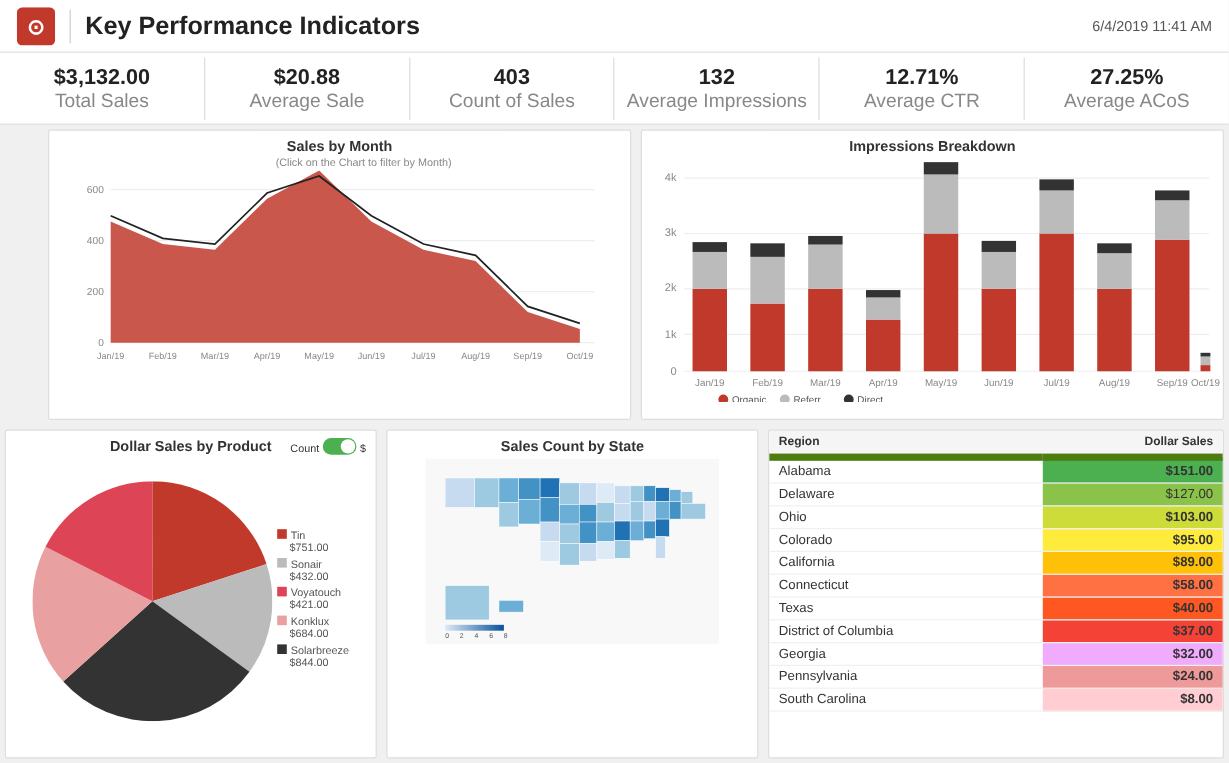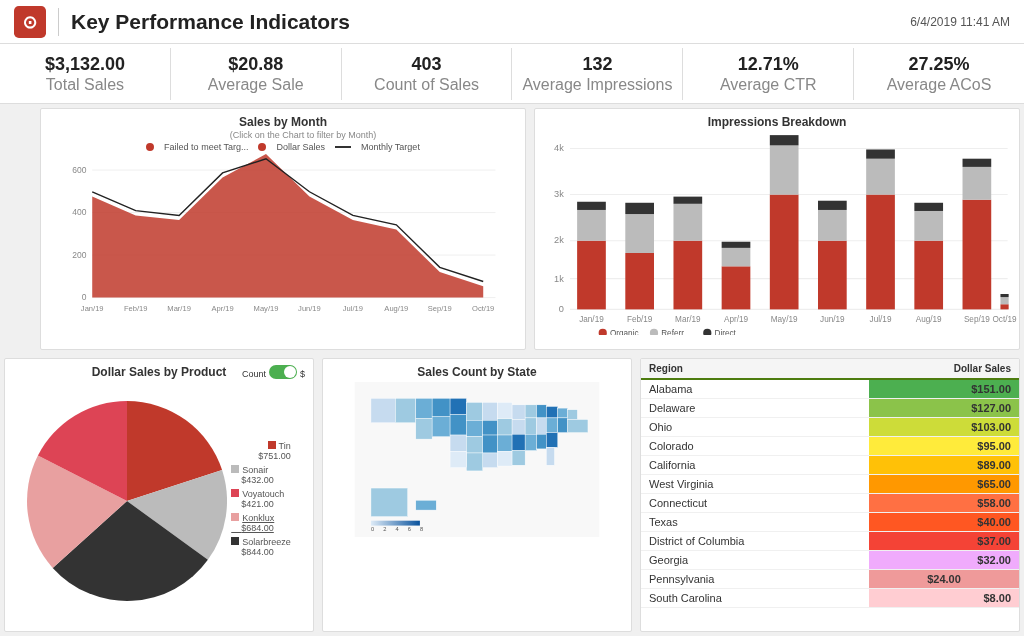--- a/index.html
+++ b/index.html
@@ -40,21 +40,21 @@
     .map-panel { flex: 0 0 310px; }
     .table-panel { flex: 1; }
 
     
     .toggle-container { position: absolute; top: 6px; right: 8px; display: flex; align-items: flex-end; font-size: 9px; gap: 3px; }
     .toggle-track { width: 28px; height: 14px; background: #4CAF50; border-radius: 7px; position: relative; cursor: pointer; }
     .toggle-thumb { width: 12px; height: 12px; background: #fff; border-radius: 50%; position: absolute; top: 1px; right: 1px; }
 
     
     .region-table { width: 100%; border-collapse: collapse; font-size: 11px; }
-    .region-table th { background: #f5f5f5; padding: 4px 8px; text-align: left; font-weight: 600; border-bottom: 2px solid #4d7c0f; font-size: 10px; }
+    .region-table th { background: #f5f5f5; padding: 4px 8px; text-align: left; font-weight: 600; border-bottom: 6px solid #4d7c0f; font-size: 10px; }
     .region-table th:last-child { text-align: right; }
     .region-table td { padding: 3px 8px; border-bottom: 1px solid #f0f0f0; }
     .region-table td:last-child { text-align: right; font-weight: 600; }
   </style>
 </head>
 <body>
 
 <div class="header">
   <svg class="logo" viewBox="0 0 40 40">
     <rect width="40" height="40" rx="6" fill="#c0392b"></rect>
@@ -92,28 +92,20 @@
   </div>
 </div>
 
 <div class="main">
 
   <div class="row" style="flex: 0 0 250px; margin-left: 36px;">
 
     <div class="panel sales-month-panel">
       <div class="panel-title">Sales by Month</div>
       <div class="panel-subtitle">(Click on the Chart to filter by Month)</div>
-      <div class="legend">
-        <span class="legend-dot" style="background:#c0392b;border:2px solid #c0392b;"></span>
-        <span>Failed to meet Targ...</span>
-        <span class="legend-dot" style="background:#c0392b;"></span>
-        <span>Dollar Sales</span>
-        <span class="legend-line" style="background:#333;"></span>
-        <span>Monthly Target</span>
-      </div>
       <svg viewBox="0 0 460 180" style="width:100%;height:170px;">
 
         <text x="22" y="20" font-size="9" fill="#888" text-anchor="end">600</text>
         <text x="22" y="65" font-size="9" fill="#888" text-anchor="end">400</text>
         <text x="22" y="110" font-size="9" fill="#888" text-anchor="end">200</text>
         <text x="22" y="155" font-size="9" fill="#888" text-anchor="end">0</text>
 
         <line x1="28" y1="17" x2="455" y2="17" stroke="#eee" stroke-width="1"></line>
         <line x1="28" y1="62" x2="455" y2="62" stroke="#eee" stroke-width="1"></line>
         <line x1="28" y1="107" x2="455" y2="107" stroke="#eee" stroke-width="1"></line>
@@ -231,30 +223,30 @@
 
           <path d="M0,0 L0.309,0.951 A1,1,0,0,1,-0.588,0.809 Z" fill="#bbb"></path>
 
           <path d="M0,0 L-0.588,0.809 A1,1,0,0,1,-0.669,-0.743 Z" fill="#333"></path>
 
           <path d="M0,0 L-0.669,-0.743 A1,1,0,0,1,0.454,-0.891 Z" fill="#e8a0a0"></path>
 
           <path d="M0,0 L0.454,-0.891 A1,1,0,0,1,1,0 Z" fill="#d45"></path>
         </svg>
         <div style="font-size:9px;color:#555;margin-left:4px;">
-          <div style="margin-bottom:4px;text-align:right;">
+          <div style="margin-bottom:4px;">
             <span style="display:inline-block;width:8px;height:8px;background:#c0392b;margin-right:3px;"></span>Tin<br>&nbsp;&nbsp;&nbsp;&nbsp;<span>$751.00</span>
           </div>
           <div style="margin-bottom:4px;">
             <span style="display:inline-block;width:8px;height:8px;background:#bbb;margin-right:3px;"></span>Sonair<br>&nbsp;&nbsp;&nbsp;&nbsp;<span>$432.00</span>
           </div>
           <div style="margin-bottom:4px;">
             <span style="display:inline-block;width:8px;height:8px;background:#d45;margin-right:3px;"></span>Voyatouch<br>&nbsp;&nbsp;&nbsp;&nbsp;<span>$421.00</span>
           </div>
-          <div style="margin-bottom:4px;text-decoration:underline;">
+          <div style="margin-bottom:4px;">
             <span style="display:inline-block;width:8px;height:8px;background:#e8a0a0;margin-right:3px;"></span>Konklux<br>&nbsp;&nbsp;&nbsp;&nbsp;<span>$684.00</span>
           </div>
           <div style="margin-bottom:4px;">
             <span style="display:inline-block;width:8px;height:8px;background:#333;margin-right:3px;"></span>Solarbreeze<br>&nbsp;&nbsp;&nbsp;&nbsp;<span>$844.00</span>
           </div>
         </div>
       </div>
     </div>
 
     <div class="panel map-panel">
@@ -341,57 +333,53 @@
             <th>Dollar Sales</th>
           </tr>
         </thead>
         <tbody id="region-tbody">
         <tr>
               <td>Alabama</td>
               <td style="background: rgb(76, 175, 80); color: rgb(51, 51, 51); font-weight: 600;">$151.00</td>
             </tr>
             <tr>
               <td>Delaware</td>
-              <td style="background: rgb(139, 195, 74); color: rgb(51, 51, 51); font-weight: 700; margin-top: 24px;">$127.00</td>
+              <td style="background: rgb(139, 195, 74); color: rgb(51, 51, 51); font-weight: 400; margin-top: 24px;">$127.00</td>
             </tr>
             <tr>
               <td>Ohio</td>
               <td style="background: rgb(205, 220, 57); color: rgb(51, 51, 51); font-weight: 600;">$103.00</td>
             </tr>
             <tr>
               <td>Colorado</td>
               <td style="background: rgb(255, 235, 59); color: rgb(51, 51, 51); font-weight: 600;">$95.00</td>
             </tr>
             <tr>
               <td>California</td>
               <td style="background: rgb(255, 193, 7); color: rgb(51, 51, 51); font-weight: 600;">$89.00</td>
             </tr>
             <tr>
-              <td>West Virginia</td>
-              <td style="background: rgb(255, 152, 0); color: rgb(51, 51, 51); font-weight: 600;">$65.00</td>
-            </tr>
-            <tr>
               <td>Connecticut</td>
               <td style="background: rgb(255, 112, 67); color: rgb(51, 51, 51); font-weight: 600;">$58.00</td>
             </tr>
             <tr>
               <td>Texas</td>
               <td style="background: rgb(255, 87, 34); color: rgb(51, 51, 51); font-weight: 600; padding-left: 21px;">$40.00</td>
             </tr>
             <tr>
               <td>District of Columbia</td>
               <td style="background: rgb(244, 67, 54); color: rgb(51, 51, 51); font-weight: 600;">$37.00</td>
             </tr>
             <tr>
               <td>Georgia</td>
               <td style="background: #f0abfc; color: rgb(51, 51, 51); font-weight: 600;">$32.00</td>
             </tr>
             <tr>
               <td>Pennsylvania</td>
-              <td style="background: rgb(239, 154, 154); color: rgb(51, 51, 51); font-weight: 600; text-align: center;">$24.00</td>
+              <td style="background: rgb(239, 154, 154); color: rgb(51, 51, 51); font-weight: 600;">$24.00</td>
             </tr>
             <tr>
               <td>South Carolina</td>
               <td style="background: rgb(255, 205, 210); color: rgb(51, 51, 51); font-weight: 600;">$8.00</td>
             </tr>
           </tbody>
       </table>
     </div>
   </div>
 </div>

